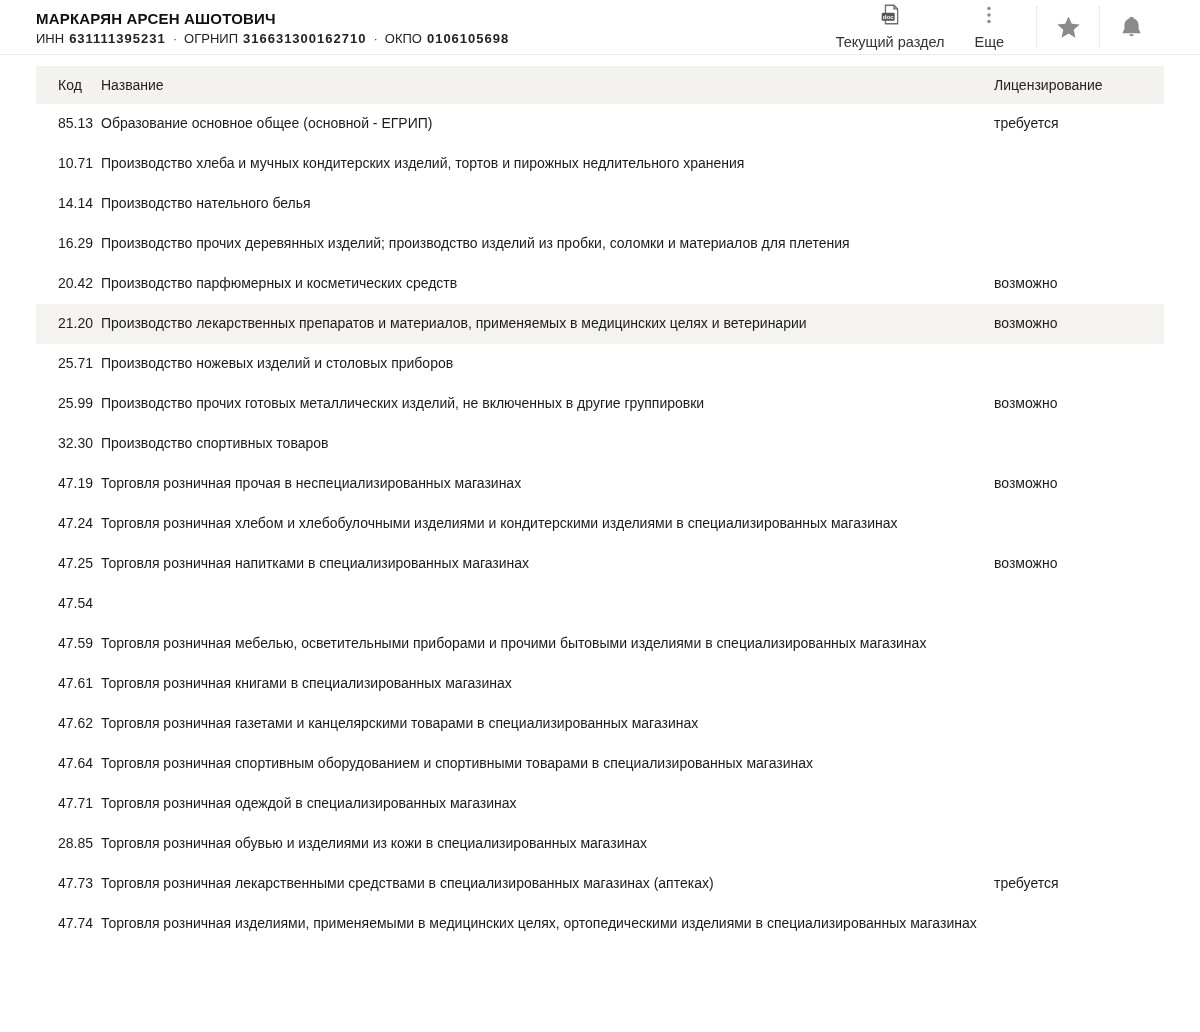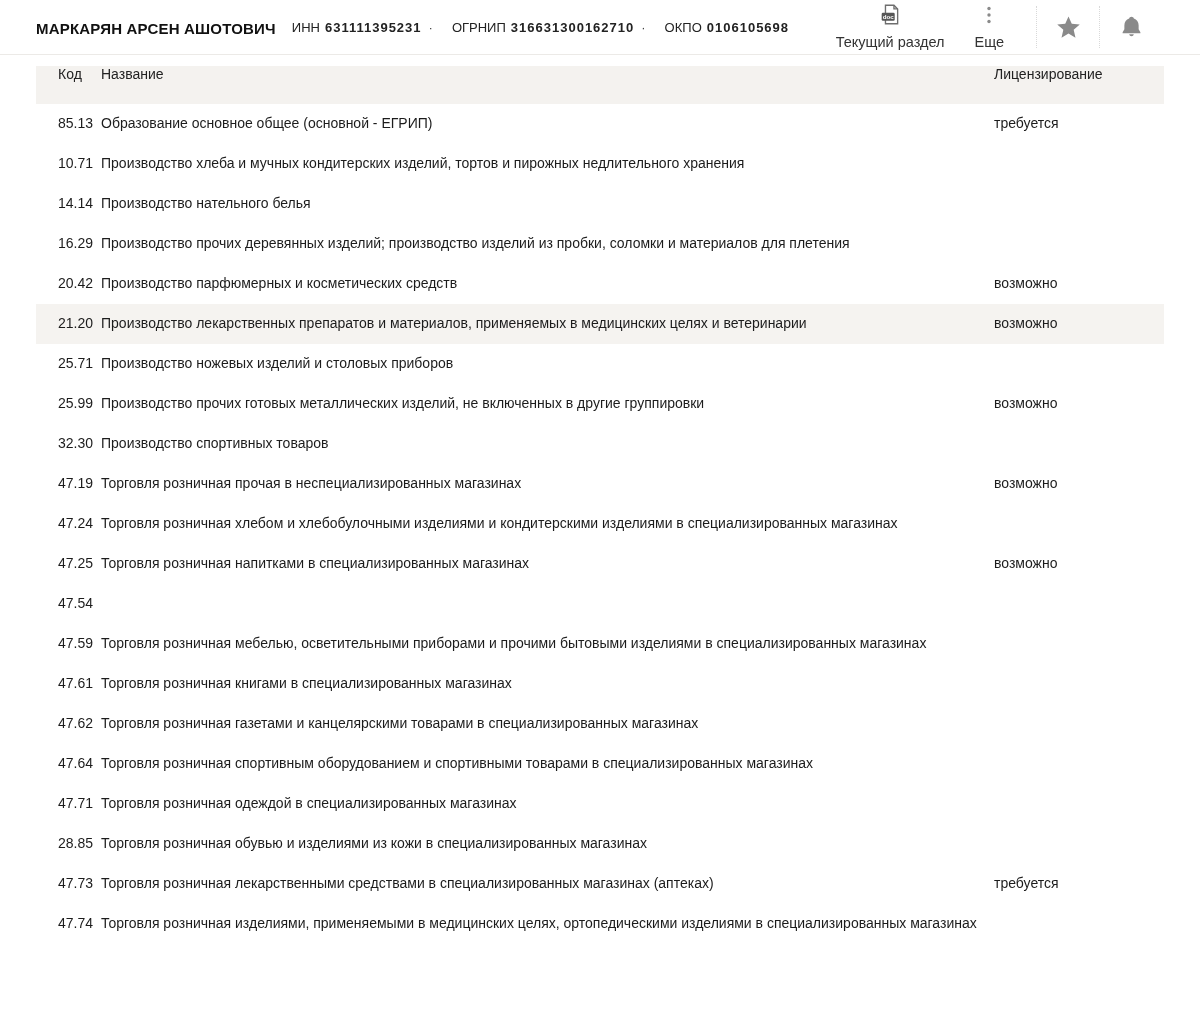--- a/index.html
+++ b/index.html
@@ -21,24 +21,24 @@
   }
   
   .topbar {
     height: 55px;
     display: flex;
     justify-content: space-between;
     align-items: center;
     padding: 0 38px 0 36px;
     border-bottom: 1px solid var(--topbar-border);
   }
-  .identity { display: flex; flex-direction: row; gap: 4px; padding-top: 2px; }
+  .identity { display: flex; flex-direction: column; gap: 4px; padding-top: 2px; }
   .person-name { font-size: 15px; font-weight: bold; letter-spacing: 0.2px; color: #111; }
   .registry-line { font-size: 13px; color: #222; display: flex; align-items: baseline; white-space: nowrap; }
-  .registry-line .lbl { font-weight: normal; margin-right: 5px; margin-left: 12px; }
+  .registry-line .lbl { font-weight: normal; margin-right: 5px; }
   .registry-line .val { font-weight: bold; letter-spacing: 1px; }
   .registry-line .sep { margin: 0 7px; color: #444; }
   .actions { display: flex; align-items: center; height: 100%; }
   .action-btn {
     display: flex; align-items: center; gap: 9px;
     background: none; border: none; cursor: pointer;
     font-family: inherit; font-size: 14.5px; color: var(--muted-text);
     padding: 6px 2px;
     flex-direction: column;
   }
@@ -49,21 +49,21 @@
     margin-left: 30px;
   }
   .icon-btn {
     width: 62px; height: 48px;
     display: flex; align-items: center; justify-content: center;
     background: none; border: none; cursor: pointer;
   }
   
   .okved-table { margin: 11px 36px 0 36px; }
   .thead {
-    display: flex; 
+    display: flex; align-items: center;
     height: 38px;
     background: var(--header-bg);
     font-size: 14px;
     color: #222;
   }
   .row {
     display: flex;
     align-items: flex-start;
     padding-top: 9px; padding-bottom: 10px;
     font-size: 14px;

